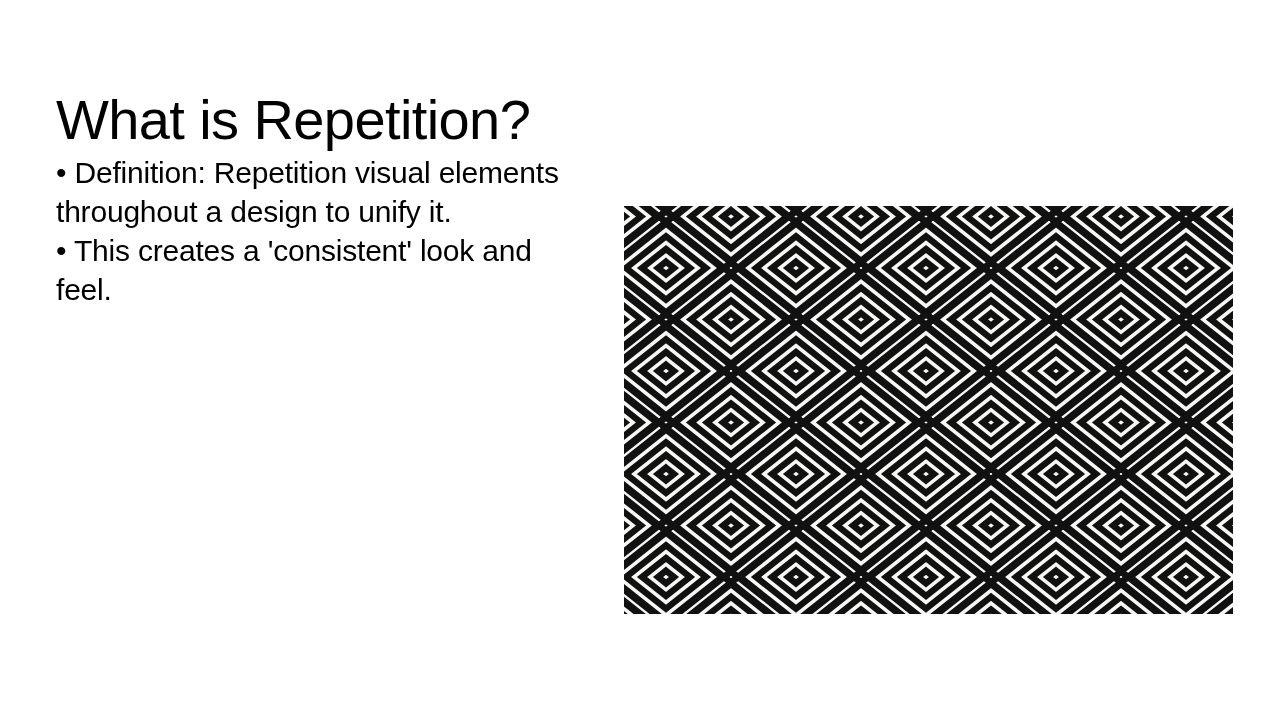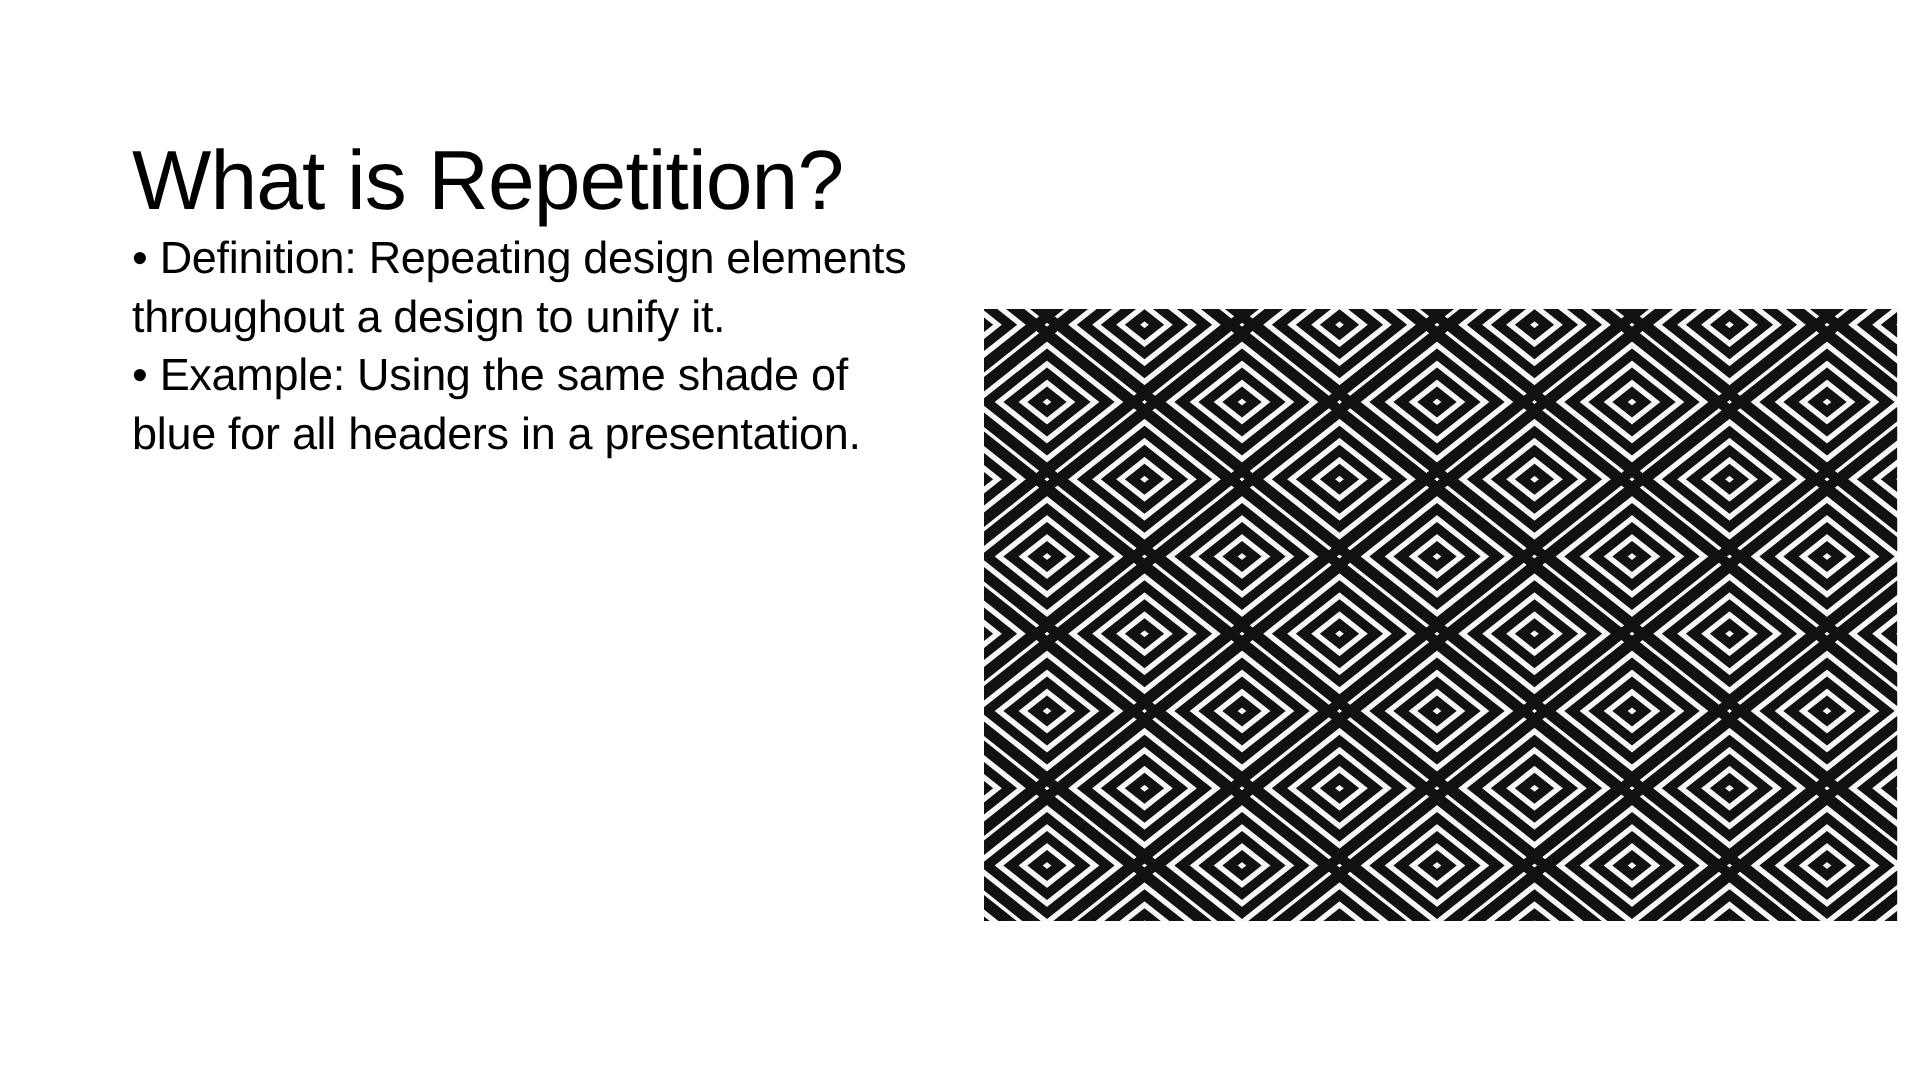--- a/index.html
+++ b/index.html
@@ -12,21 +12,20 @@
     height: 720px;
     background: #ffffff;
     font-family: "Liberation Sans", sans-serif;
     overflow: hidden;
   }
   #slide {
     position: relative;
     width: 1061px;
     height: 720px;
     background: #ffffff;
-    margin-left: 32px;
   }
 
   
   #slide-title {
     position: absolute;
     left: 56px;
     top: 47px;
     width: 1100px;
     font-size: 56px;
     line-height: 70px;
@@ -73,22 +72,22 @@
   }
 </style>
 </head>
 <body>
 
 <div id="slide">
 
   <h1 id="slide-title">What is Repetition?</h1>
 
   <ul id="body-list">
-    <li>• Definition: Repeating design elements throughout a design to unify it.</li>
-    <li>• Example: Using the same shade of blue for all headers in a presentation.</li>
+    <li>• Definition: Repetition visual elements throughout a design to unify it.</li>
+    <li>• This creates a 'consistent' look and feel.</li>
   </ul>
 
   <div id="pattern-image">
     <svg id="pattern-svg" xmlns="http://www.w3.org/2000/svg" viewBox="0 0 609 408" preserveAspectRatio="none">
         <clipPath id="boxclip">
           <rect x="0" y="0" width="609" height="408"></rect>
         </clipPath>
       <rect id="pattern-bg" x="0" y="0" width="609" height="408" fill="#f7f7f5"></rect>
       <g id="pattern-shapes" clip-path="url(#boxclip)">
           <path d="M -88 -47.33846153846154 L -80 -41 L -88 -34.66153846153846 L -96 -41 Z" fill="none" stroke="#111111" stroke-width="6.338461538461538" stroke-linejoin="miter"></path>

